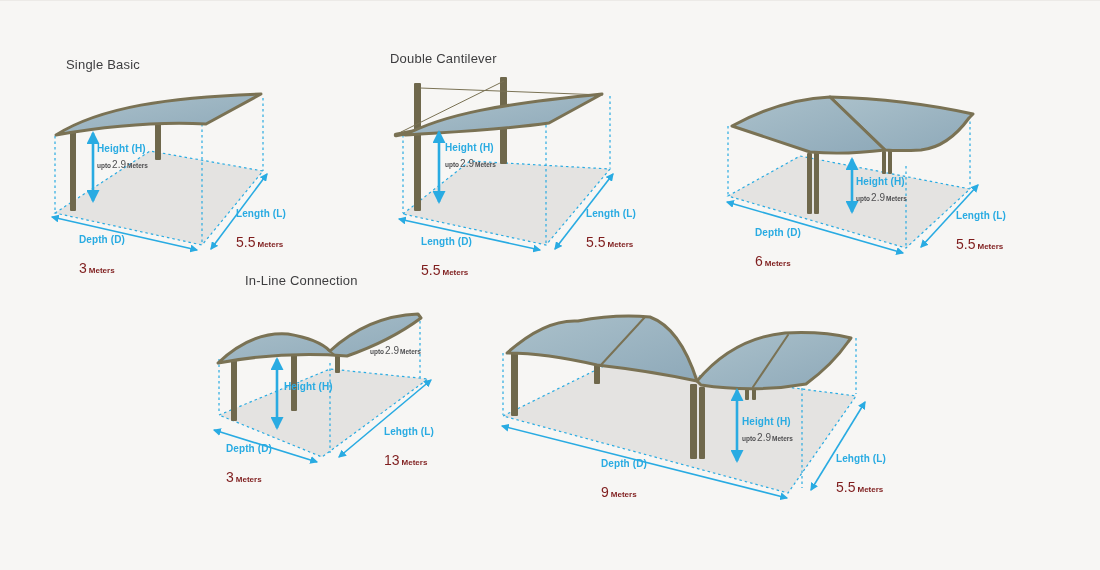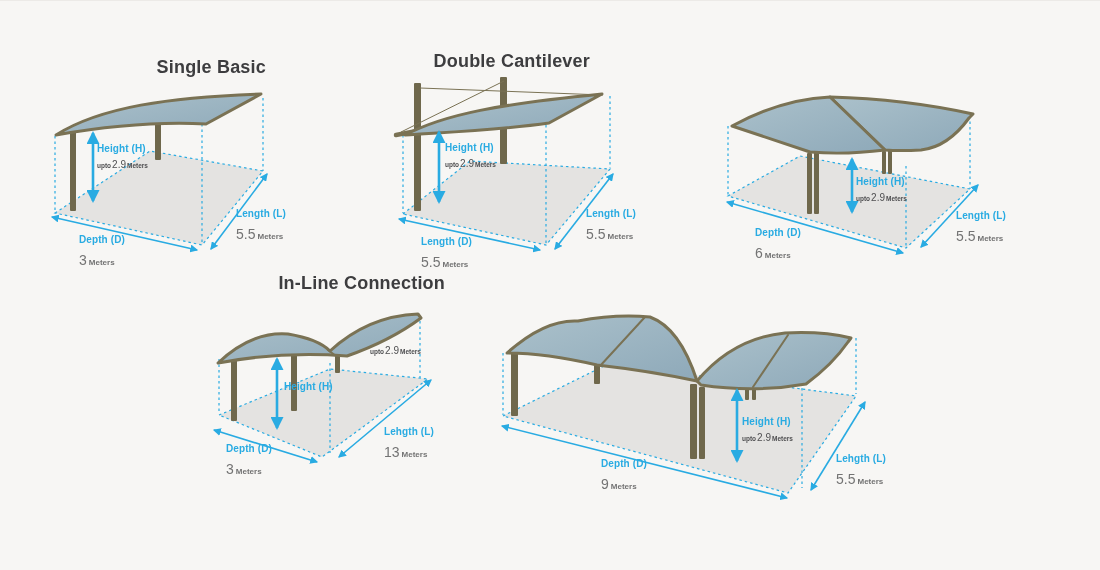--- a/index.html
+++ b/index.html
@@ -5,26 +5,26 @@
   html,body { margin:0; padding:0; background:#f7f6f4; }
   .canvas {
     position:relative; width:1100px; height:570px; overflow:hidden;
     background:#f7f6f4;
     border-top:1px solid #eceae7; border-bottom:1px solid #e4e2df;
     font-family:"Liberation Sans", sans-serif;
   }
   .layer { position:absolute; left:0; top:0; }
 
   .title {
-    position:absolute; width:200px; text-align:right;
-    font-size:18px; font-weight:700; color:#3d3d3f; letter-spacing:.2px;
+    position:absolute; width:200px; text-align:left;
+    font-size:13px; font-weight:400; color:#3d3d3f; letter-spacing:.2px;
   }
   .dim { position:absolute; line-height:1; }
   .dim-name { font-size:10px; font-weight:700; color:#29abe2; letter-spacing:.1px; }
-  .dim-val { margin-top:7px; color:#737373; white-space:nowrap; }
+  .dim-val { margin-top:15px; color:#7f1d1d; white-space:nowrap; }
   .dim-val .num { font-size:14px; font-weight:400; }
   .dim-val .unit { font-size:8px; font-weight:700; margin-left:2px; }
   .upto { margin-top:1px; color:#4f4f51; white-space:nowrap; }
   .upto .u-w { font-size:6.5px; font-weight:700; }
   .upto .u-n { font-size:10px; font-weight:400; margin:0 1px; }
 
   .floor { fill:#e4e3e1; }
   .dash  { fill:none; stroke:#29abe2; stroke-width:1.2; stroke-dasharray:2.5 3; }
   .arrow { fill:none; stroke:#29abe2; stroke-width:1.6;
            marker-start:url(#ah); marker-end:url(#ah); }

